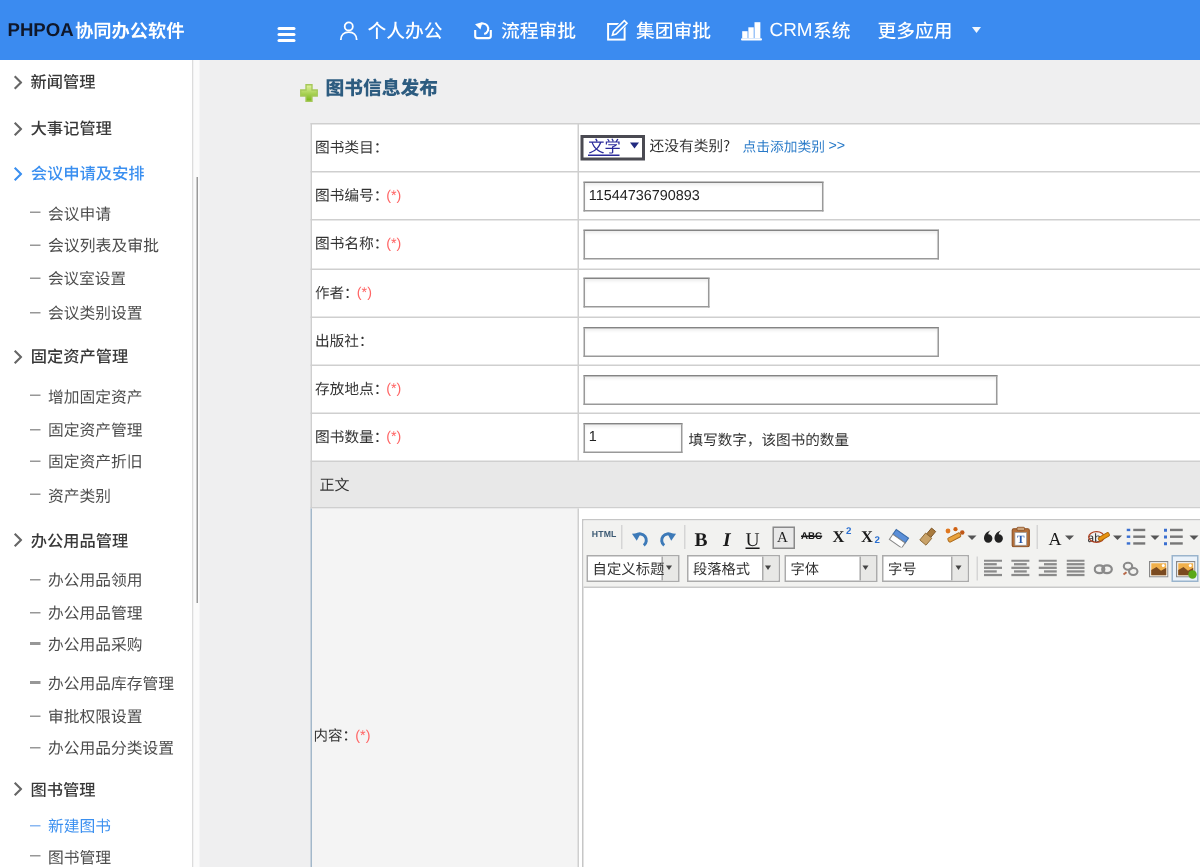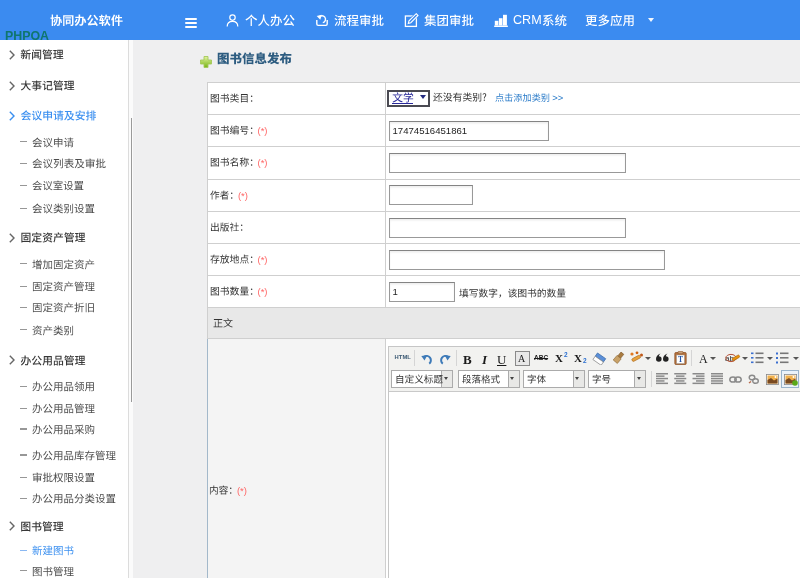--- a/index.html
+++ b/index.html
@@ -1,21 +1,21 @@
 <!DOCTYPE html>
 <html><head><meta charset="utf-8">
 <style>
 html,body{margin:0;padding:0;background:#efeff0;}
 *{box-sizing:content-box;}
 </style></head>
 <body>
 <div style="position:relative;width:800px;height:578px;overflow:hidden;font-family:'Liberation Sans',sans-serif">
 <div style="position:absolute;left:0;top:0;width:800px;height:578px;background:#efeff0">
       <div style="position:absolute;left:0;top:0;width:800px;height:40px;background:#3b8bf0"></div>
-      <div style="position:absolute;left:5.0px;top:13.8px;font:700 12.4px 'Liberation Sans',sans-serif;color:#0f766e;line-height:12.4px;height:13.9px;letter-spacing:0;white-space:pre;margin-top:16px;">PHPOA</div>
+      <div style="position:absolute;left:5.0px;top:13.8px;font:700 12.4px 'Liberation Sans',sans-serif;color:#0f172a;line-height:12.4px;height:13.9px;letter-spacing:0;white-space:pre;">PHPOA</div>
       <svg width="73" height="15" viewBox="0 -88 600 120" style="position:absolute;overflow:visible;left:50.0px;top:13.6px;">
         <g fill="#ffffff">
           <use href="#gb534f" x="0"></use>
           <use href="#gb540c" x="100"></use>
           <use href="#gb529e" x="200"></use>
           <use href="#gb516c" x="300"></use>
           <use href="#gb8f6f" x="400"></use>
           <use href="#gb4ef6" x="500"></use>
         </g>
       </svg>
@@ -467,21 +467,21 @@
           <use href="#gr70b9" x="0"></use>
           <use href="#gr51fb" x="100"></use>
           <use href="#gr6dfb" x="200"></use>
           <use href="#gr52a0" x="300"></use>
           <use href="#gr7c7b" x="400"></use>
           <use href="#gr522b" x="500"></use>
         </g>
       </svg>
       <div style="position:absolute;left:552.3px;top:93.0px;font:400 9.5px 'Liberation Sans',sans-serif;color:#2779c8;line-height:9.5px;height:10.6px;letter-spacing:0;white-space:pre;">&gt;&gt;</div>
       <div style="position:absolute;left:388.5px;top:121px;width:160px;height:20px;border:1px solid #999;border-top-color:#848484;background:#fff;box-sizing:border-box;box-shadow:inset 0 1.5px 2px rgba(0,0,0,0.07)"></div>
-      <div style="position:absolute;left:392.5px;top:126.4px;font:400 9.6px 'Liberation Sans',sans-serif;color:#222;line-height:9.6px;height:10.7px;letter-spacing:0;white-space:pre;">17474516451861</div>
+      <div style="position:absolute;left:392.5px;top:126.4px;font:400 9.6px 'Liberation Sans',sans-serif;color:#222;line-height:9.6px;height:10.7px;letter-spacing:0;white-space:pre;">11544736790893</div>
       <div style="position:absolute;left:388.5px;top:153px;width:237px;height:20px;border:1px solid #999;border-top-color:#848484;background:#fff;box-sizing:border-box;box-shadow:inset 0 1.5px 2px rgba(0,0,0,0.07)"></div>
       <div style="position:absolute;left:388.5px;top:185px;width:84px;height:20px;border:1px solid #999;border-top-color:#848484;background:#fff;box-sizing:border-box;box-shadow:inset 0 1.5px 2px rgba(0,0,0,0.07)"></div>
       <div style="position:absolute;left:388.5px;top:218px;width:237px;height:20px;border:1px solid #999;border-top-color:#848484;background:#fff;box-sizing:border-box;box-shadow:inset 0 1.5px 2px rgba(0,0,0,0.07)"></div>
       <div style="position:absolute;left:388.5px;top:250px;width:276px;height:20px;border:1px solid #999;border-top-color:#848484;background:#fff;box-sizing:border-box;box-shadow:inset 0 1.5px 2px rgba(0,0,0,0.07)"></div>
       <div style="position:absolute;left:388.5px;top:282px;width:66px;height:20px;border:1px solid #999;border-top-color:#848484;background:#fff;box-sizing:border-box;box-shadow:inset 0 1.5px 2px rgba(0,0,0,0.07)"></div>
       <div style="position:absolute;left:392.5px;top:287.4px;font:400 9.6px 'Liberation Sans',sans-serif;color:#222;line-height:9.6px;height:10.7px;letter-spacing:0;white-space:pre;">1</div>
       <svg width="107" height="12" viewBox="0 -88 1100 120" style="position:absolute;overflow:visible;left:459.4px;top:287.5px;">
         <g fill="#333333">
           <use href="#gr586b" x="0"></use>
           <use href="#gr5199" x="100"></use>

